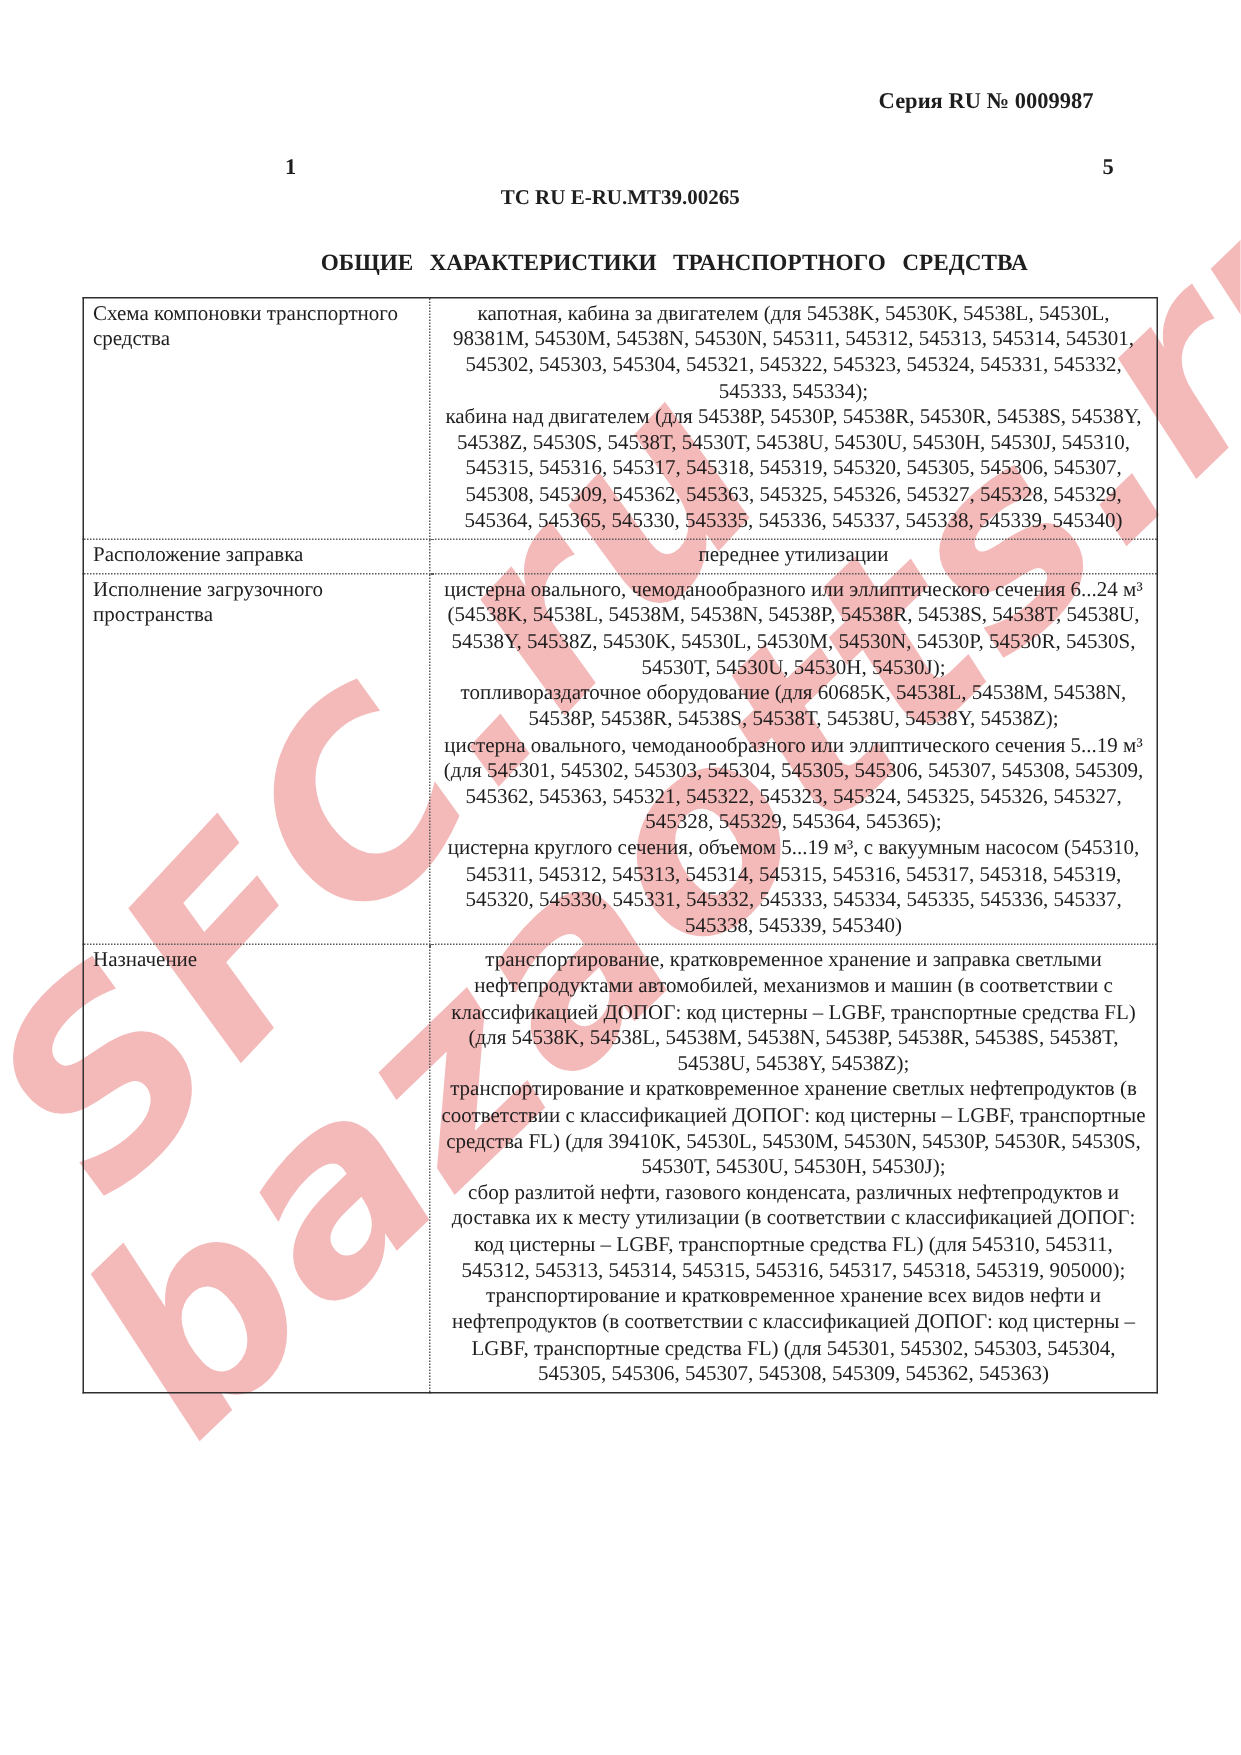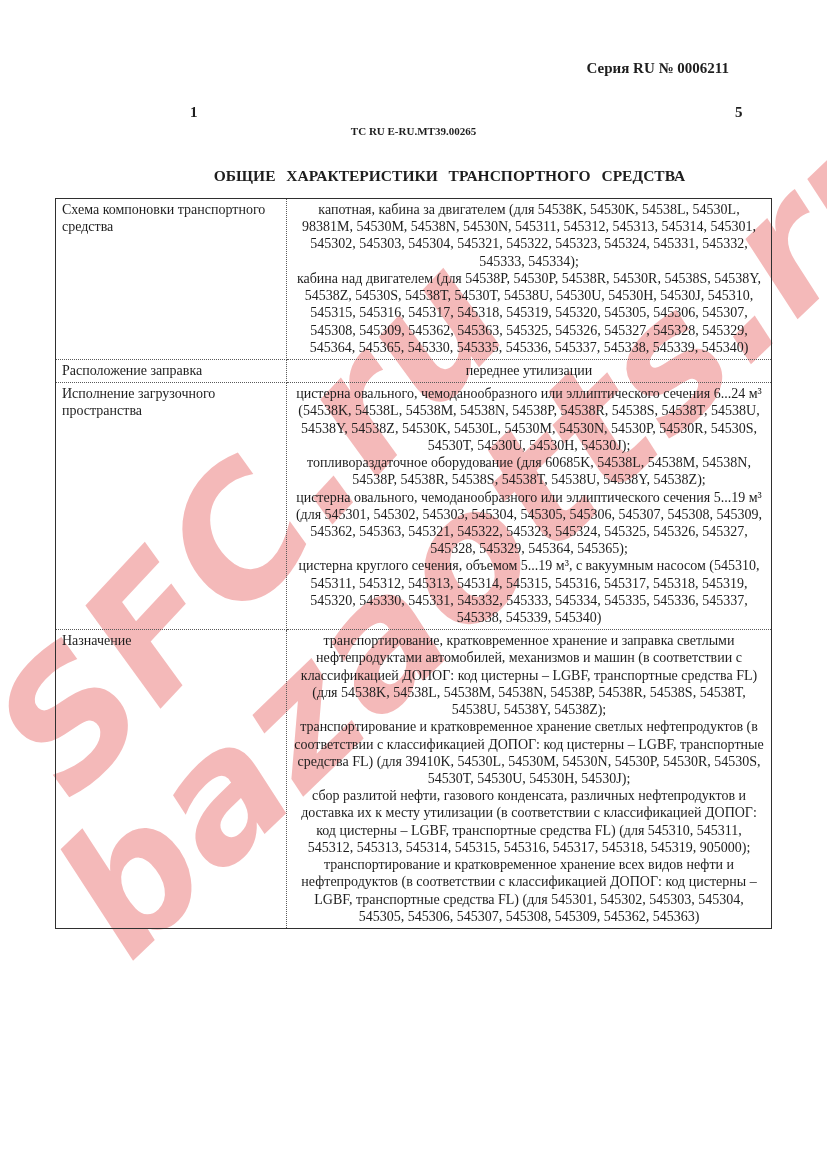--- a/index.html
+++ b/index.html
@@ -45,21 +45,21 @@
   .content { position: relative; z-index: 2; }
   .series {
     position: absolute; top: 60px; right: 98px;
     font-weight: bold; font-size: 15px;
   }
   .pagenum { position: absolute; font-weight: bold; font-size: 15px; }
   .pagenum-left  { top: 104px; left: 190px; }
   .pagenum-right { top: 104px; left: 735px; }
   .docnum {
     position: absolute; top: 125px; left: 0; width: 827px;
-    text-align: center; font-weight: bold; font-size: 11px;
+    text-align: center; font-weight: bold; font-size: 14px;
   }
   .doc-title {
     position: absolute; top: 167px; left: 0; width: 827px;
     text-align: center; font-weight: bold; font-size: 15.5px;
     word-spacing: 0.45em;
     margin: 0;
     padding-left: 36px;
   }
   
   table.chars {
@@ -84,21 +84,21 @@
 
 <div class="page">
 
   <div class="watermark-layer">
     <span class="wm wm-1" style="color: rgba(229, 88, 88, 0.42);">SFC.ru</span>
     <span class="wm wm-2" style="color: rgba(229, 88, 88, 0.42);">bazaotts.ru</span>
   </div>
 
   <div class="content">
 
-    <div class="series">Серия RU № 0006211</div>
+    <div class="series">Серия RU № 0009987</div>
     <span class="pagenum pagenum-left">1</span>
     <span class="pagenum pagenum-right">5</span>
     <div class="docnum">ТС RU E-RU.MT39.00265</div>
     <h1 class="doc-title">ОБЩИЕ ХАРАКТЕРИСТИКИ ТРАНСПОРТНОГО СРЕДСТВА</h1>
 
     <table class="chars">
       <tbody>
       <tr>
         <td class="c-label">Схема компоновки транспортного средства</td>
         <td class="c-value">

